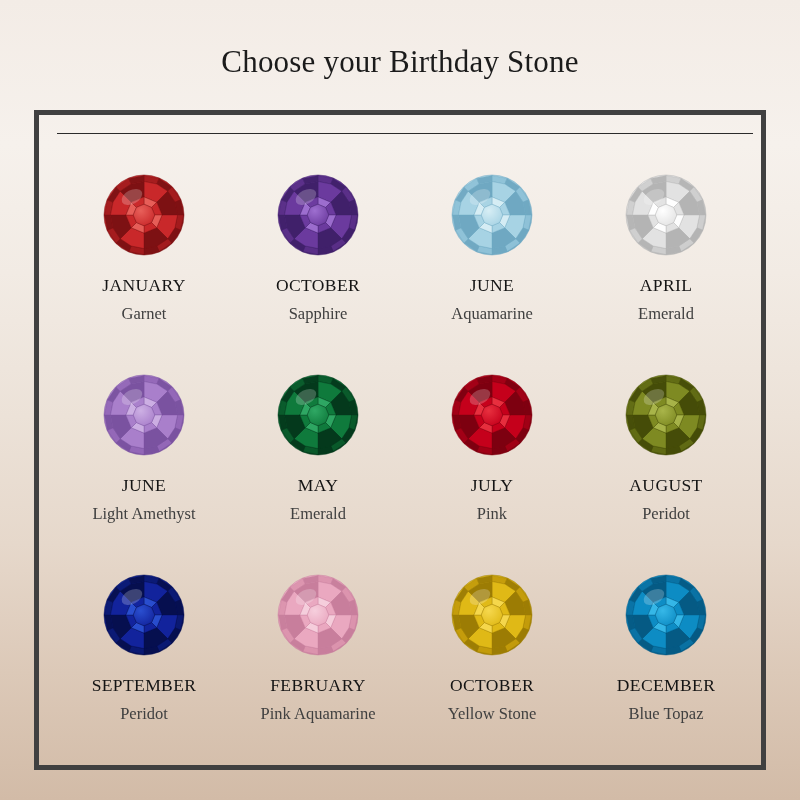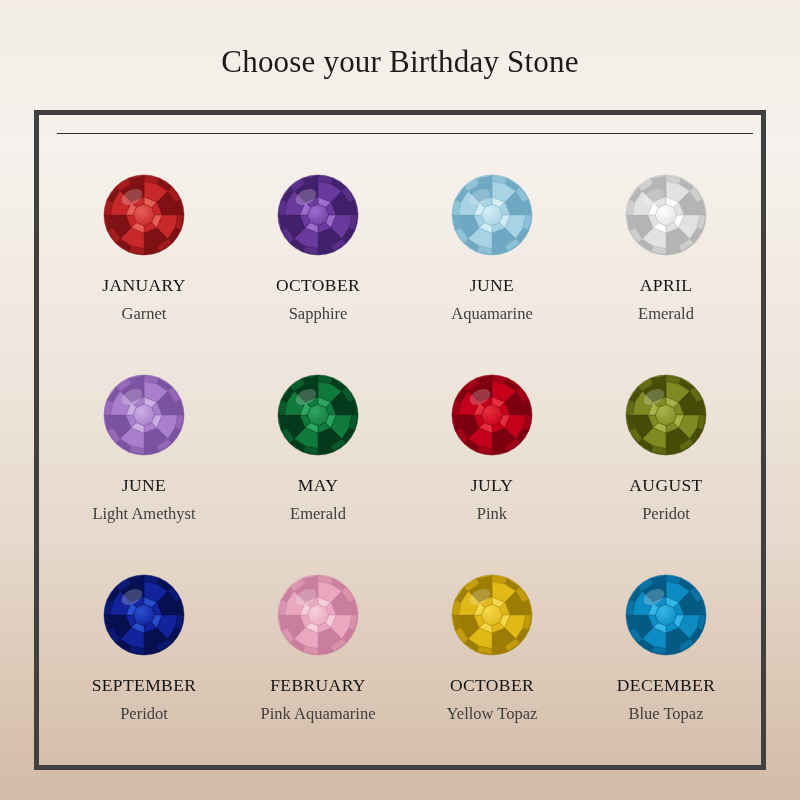--- a/index.html
+++ b/index.html
@@ -704,21 +704,21 @@
               <polygon points="50.0,71.0 35.2,64.8 41.2,58.8 50.0,62.5" fill="#f6d84e" stroke="#9c7c04" stroke-width="0.45" opacity="0.95"></polygon>
               <polygon points="35.2,64.8 29.0,50.0 37.5,50.0 41.2,58.8" fill="#e0b916" stroke="#9c7c04" stroke-width="0.45" opacity="0.95"></polygon>
               <polygon points="29.0,50.0 35.2,35.2 41.2,41.2 37.5,50.0" fill="#f6d84e" stroke="#9c7c04" stroke-width="0.45" opacity="0.95"></polygon>
               <polygon points="35.2,35.2 50.0,29.0 50.0,37.5 41.2,41.2" fill="#e0b916" stroke="#9c7c04" stroke-width="0.45" opacity="0.95"></polygon>
               <polygon points="50.0,37.5 58.8,41.2 62.5,50.0 58.8,58.8 50.0,62.5 41.2,58.8 37.5,50.0 41.2,41.2" fill="url(#tg10)" stroke="#9c7c04" stroke-width="0.5"></polygon>
               <circle cx="50" cy="50" r="46.5" fill="none" stroke="#9c7c04" stroke-width="1" opacity="0.6"></circle>
               <ellipse cx="36" cy="29" rx="13" ry="8" fill="#ffffff" opacity="0.22" transform="rotate(-28 36 29)"></ellipse>
             </svg>
           </div>
           <div class="month">OCTOBER</div>
-          <div class="stone">Yellow  Topaz</div>
+          <div class="stone">Yellow  Stone</div>
         </div>
         <div class="cell">
           <div class="gem-wrap">
             <svg class="gem" viewBox="0 0 100 100" xmlns="http://www.w3.org/2000/svg">
               <defs>
                 <radialGradient id="bg11" cx="38%" cy="32%" r="72%">
                   <stop offset="0%" stop-color="#36b8e8"></stop>
                   <stop offset="58%" stop-color="#0d8cc4"></stop>
                   <stop offset="100%" stop-color="#055a84"></stop>
                 </radialGradient>

